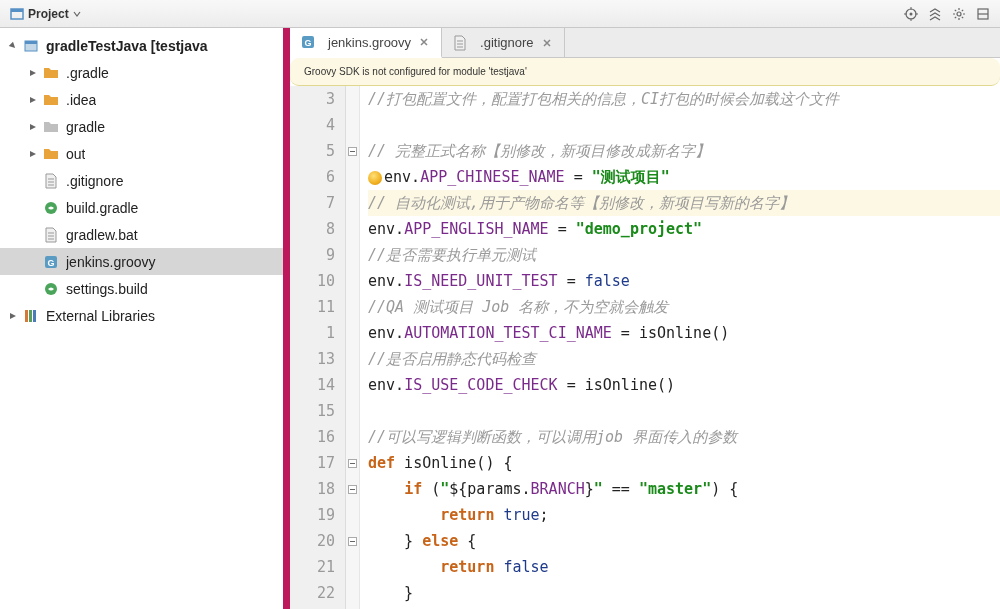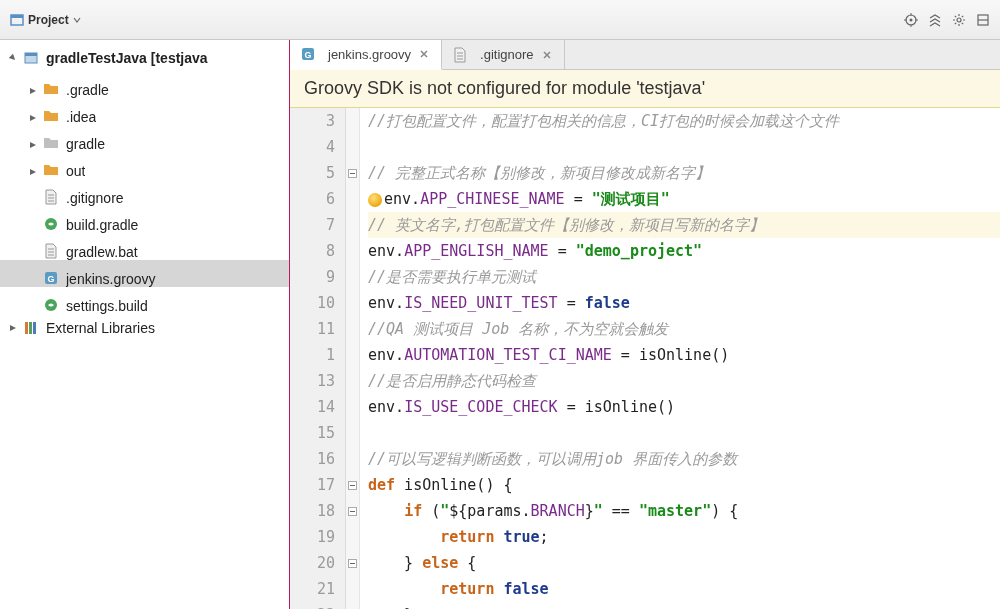--- a/index.html
+++ b/index.html
@@ -7,21 +7,21 @@
       font-family: "Lucida Grande", "Segoe UI", Arial, sans-serif;
       font-size: 13px;
       background: #f2f2f2;
       width: 1000px;
       height: 609px;
       overflow: hidden;
       display: flex;
       flex-direction: column;
     }
     .toolbar {
-      height: 40px;
+      height: 28px;
       background: linear-gradient(#f8f8f8, #ececec);
       border-bottom: 1px solid #c8c8c8;
       display: flex;
       align-items: center;
       padding: 3px 6px;
       gap: 2px;
     }
     .toolbar-btn {
       width: 22px;
       height: 22px;
@@ -44,21 +44,21 @@
     }
     .toolbar-spacer { flex: 1; }
     .main-area {
       flex: 1;
       display: flex;
       overflow: hidden;
     }
     .sidebar {
       width: 290px;
       background: #fff;
-      border-right: 1px solid #be185d;
+      border-right: 7px solid #be185d;
       overflow-y: auto;
       padding-top: 4px;
     }
     .tree-item {
       display: flex;
       align-items: center;
       height: 27px;
       padding: 0 4px;
       cursor: pointer;
       font-size: 14px;
@@ -78,21 +78,21 @@
       height: 18px;
       display: flex;
       align-items: center;
       justify-content: center;
       margin-right: 6px;
     }
     .module-icon { color: #5b8eb8; }
     .tree-label { white-space: nowrap; overflow: hidden; text-overflow: ellipsis; }
     .tree-label .bold { font-weight: bold; }
     .indent-0 { padding-left: 6px; }
-    .indent-1 { padding-left: 26px; align-items: flex-end; }
+    .indent-1 { padding-left: 26px; }
 
     .editor-area {
       flex: 1;
       display: flex;
       flex-direction: column;
       background: #fff;
       overflow: hidden;
     }
     .tabs {
       height: 30px;
@@ -123,22 +123,23 @@
       display: flex;
       align-items: center;
       justify-content: center;
       color: #888;
       border-radius: 2px;
     }
     .notification-bar {
       background: #fdf8e3;
       border-bottom: 1px solid #e0d88f;
       padding: 8px 14px;
-      font-size: 18px;
+      font-size: 10px;
       color: #333;
+      border-radius: 9px;
     }
     .code-area {
       flex: 1;
       display: flex;
       font-family: "Menlo", "Consolas", monospace;
       font-size: 15px;
       line-height: 26px;
       overflow: hidden;
     }
     .gutter {
@@ -168,21 +169,21 @@
       padding-left: 8px;
       background: #fff;
     }
     .code-line {
       height: 26px;
       white-space: pre;
       color: #222;
     }
     .code-line.highlighted { background: #fdf8e3; }
     .comment { color: #9a9a9a; font-style: italic; margin-top: 44px; }
-    .keyword { color: #1e3a8a; font-weight: bold; }
+    .keyword { color: #1e3a8a; font-weight: normal; }
     .keyword-orange { color: #c86418; font-weight: bold; }
     .string { color: #1a8a1a; font-weight: bold; }
     .ident { color: #222; }
     .purple { color: #7a2a8a; margin-top: 42px; }
     .bulb {
       display: inline-block;
       width: 14px;
       height: 14px;
       background: radial-gradient(circle at 40% 35%, #ffe07a, #f0b020 60%, #d08a00);
       border-radius: 50%;
@@ -473,21 +474,21 @@
             </svg>
           </div>
           <div class="fold-mark"></div>
           <div class="fold-mark"></div>
         </div>
       <div class="code-lines" id="code-lines">
           <div class="code-line"><span class="comment">//打包配置文件，配置打包相关的信息，CI打包的时候会加载这个文件</span></div>
           <div class="code-line">&nbsp;</div>
           <div class="code-line"><span class="comment">// 完整正式名称【别修改，新项目修改成新名字】</span></div>
           <div class="code-line"><span class="bulb"></span><span class="ident">env</span><span class="ident">.</span><span class="purple">APP_CHINESE_NAME</span><span class="ident"> = </span><span class="string">"测试项目"</span></div>
-          <div class="code-line highlighted"><span class="comment">// 英文名字,打包配置文件【别修改，新项目写新的名字】</span></div>
+          <div class="code-line highlighted"><span class="comment">// 自动化测试,用于产物命名等【别修改，新项目写新的名字】</span></div>
           <div class="code-line"><span class="ident">env</span><span class="ident">.</span><span class="purple">APP_ENGLISH_NAME</span><span class="ident"> = </span><span class="string">"demo_project"</span></div>
           <div class="code-line"><span class="comment">//是否需要执行单元测试</span></div>
           <div class="code-line"><span class="ident">env</span><span class="ident">.</span><span class="purple">IS_NEED_UNIT_TEST</span><span class="ident"> = </span><span class="keyword">false</span></div>
           <div class="code-line"><span class="comment">//QA 测试项目 Job 名称，不为空就会触发</span></div>
           <div class="code-line"><span class="ident">env</span><span class="ident">.</span><span class="purple">AUTOMATION_TEST_CI_NAME</span><span class="ident"> = isOnline()</span></div>
           <div class="code-line"><span class="comment">//是否启用静态代码检查</span></div>
           <div class="code-line"><span class="ident">env</span><span class="ident">.</span><span class="purple">IS_USE_CODE_CHECK</span><span class="ident"> = isOnline()</span></div>
           <div class="code-line">&nbsp;</div>
           <div class="code-line"><span class="comment">//可以写逻辑判断函数，可以调用job 界面传入的参数</span></div>
           <div class="code-line"><span class="keyword-orange">def</span><span class="ident"> isOnline() {</span></div>

